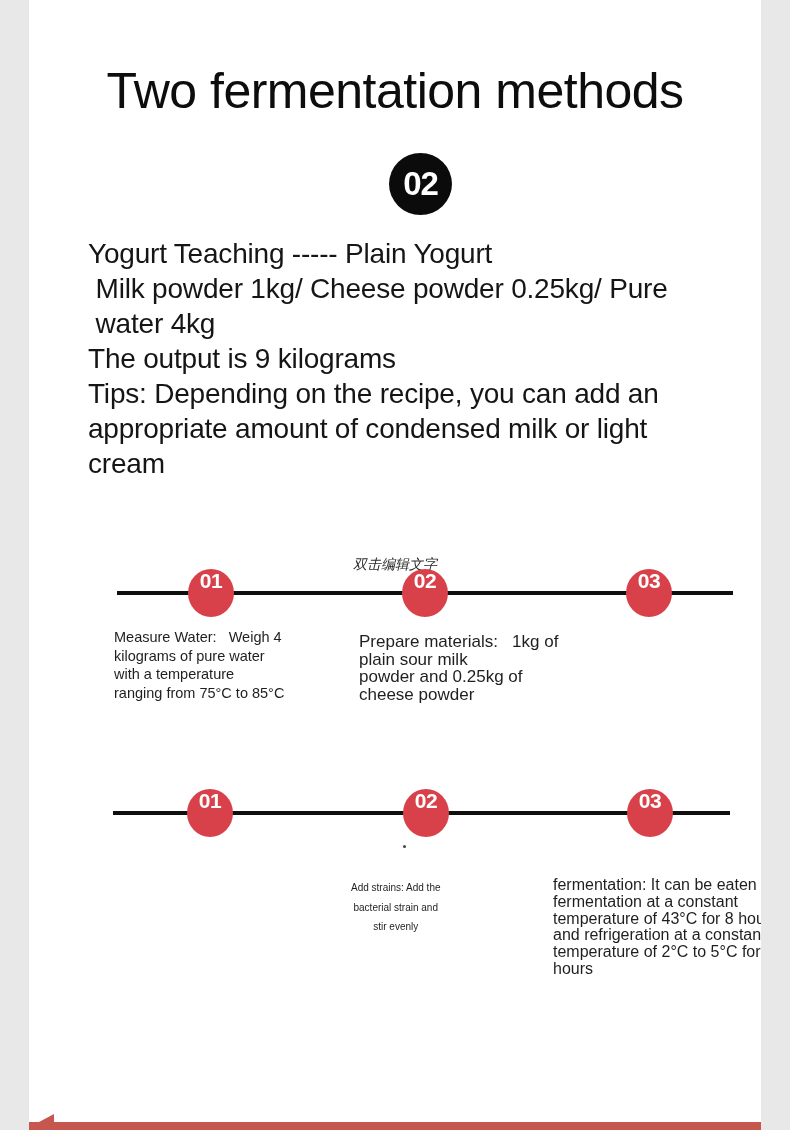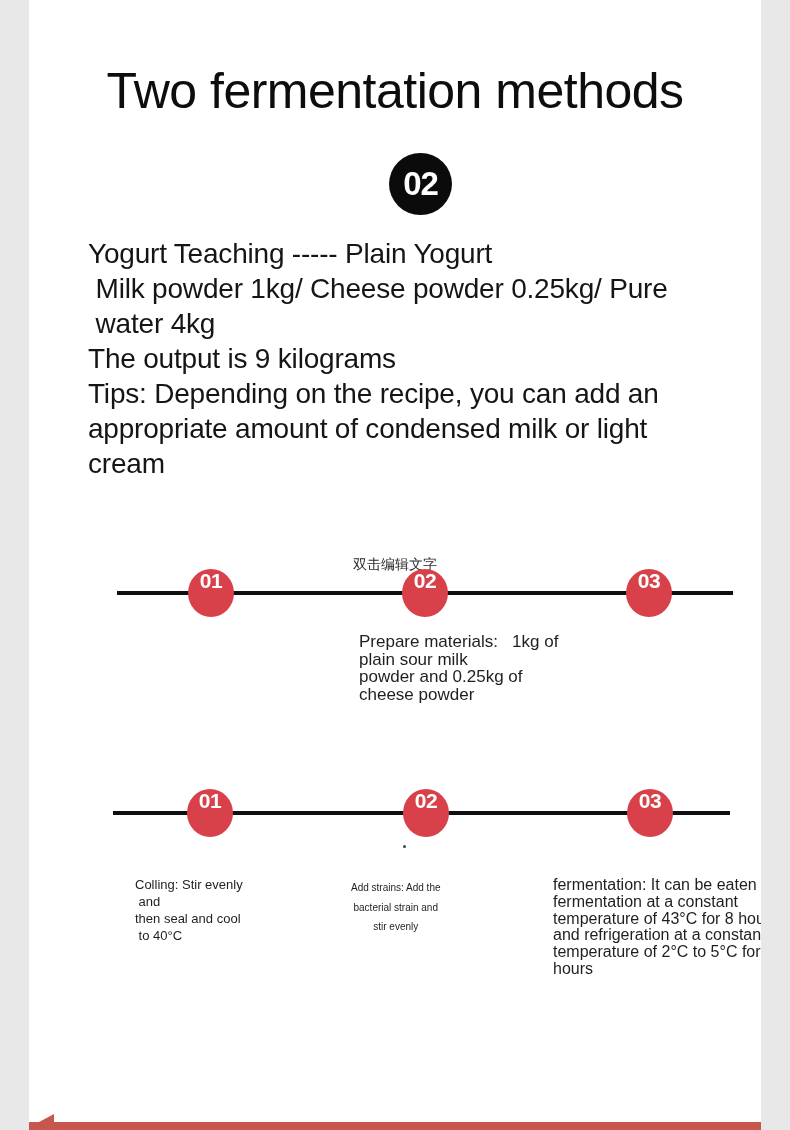--- a/index.html
+++ b/index.html
@@ -26,21 +26,21 @@
     display:flex;align-items:center;justify-content:center;
     letter-spacing:-1px;
   }
   .intro-text{
     position:absolute;left:59px;top:236px;
     font-size:28px;line-height:35px;letter-spacing:-0.2px;
     color:#151515;white-space:pre;
   }
   .edit-hint{
     position:absolute;left:0;right:0;top:556px;
-    text-align:center;font-size:14px;color:#2a2a2a;
+    text-align:center;font-size:14px;color:#2a2a2a;font-style:italic;
   }
   .process-line{
     position:absolute;height:4px;background:#0f0f0f;
   }
   .line-r1{left:88px;top:591px;width:616px;}
   .line-r2{left:84px;top:811px;width:617px;}
   .step-circle{
     position:absolute;width:46px;height:48px;border-radius:50%;
     background:var(--accent-red,#d9414a);
     color:#fff;font-weight:bold;font-size:21px;
@@ -101,40 +101,40 @@
   <div class="process-line line-r1"></div>
   <div class="step-circle c-r1-1">
     <span>01</span>
   </div>
   <div class="step-circle c-r1-2">
     <span>02</span>
   </div>
   <div class="step-circle c-r1-3">
     <span>03</span>
   </div>
+  <div class="step-text t-r1-1">Measure Water:   Weigh 4
+kilograms of pure water
+with a temperature
+ranging from 75°C to 85°C</div>
   <div class="step-text t-r1-2">Prepare materials:   1kg of
 plain sour milk
 powder and 0.25kg of
 cheese powder</div>
 
   <div class="process-line line-r2"></div>
   <div class="step-circle c-r2-1">
     <span>01</span>
   </div>
   <div class="step-circle c-r2-2">
     <span>02</span>
   </div>
   <div class="step-circle c-r2-3">
     <span>03</span>
   </div>
   <div class="stray-dot"></div>
-  <div class="step-text t-r2-1">Colling: Stir evenly
- and
-then seal and cool
- to 40°C</div>
   <div class="step-text t-r2-2">Add strains: Add the
 bacterial strain and
 stir evenly</div>
   <div class="step-text t-r2-3">fermentation: It can be eaten after
 fermentation at a constant
 temperature of 43°C for 8 hours
 and refrigeration at a constant
 temperature of 2°C to 5°C for 6 to 8
 hours</div>
 

